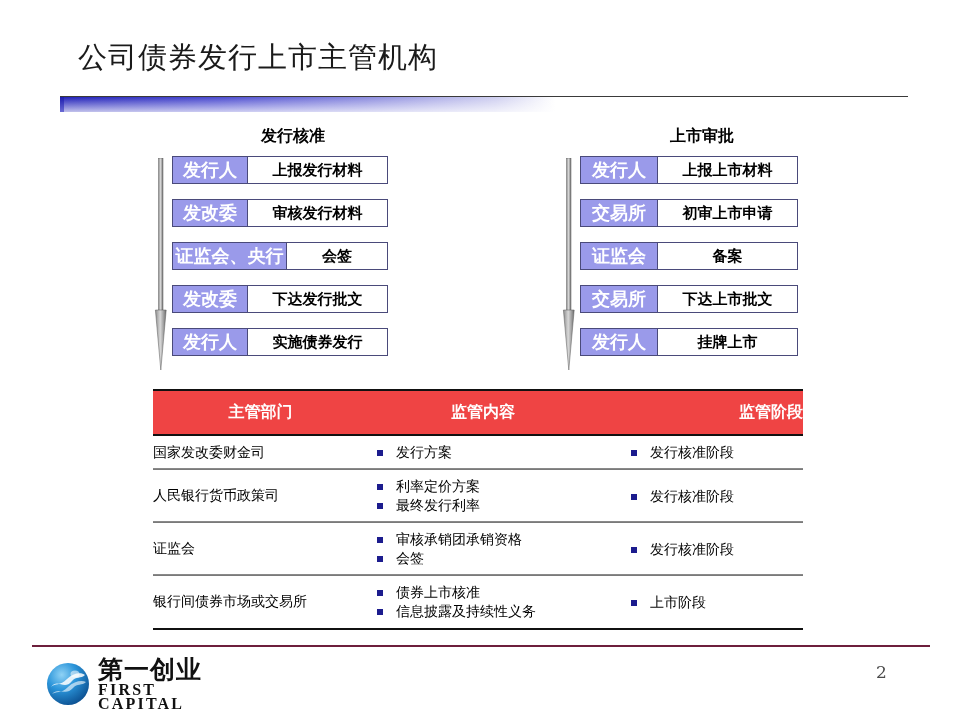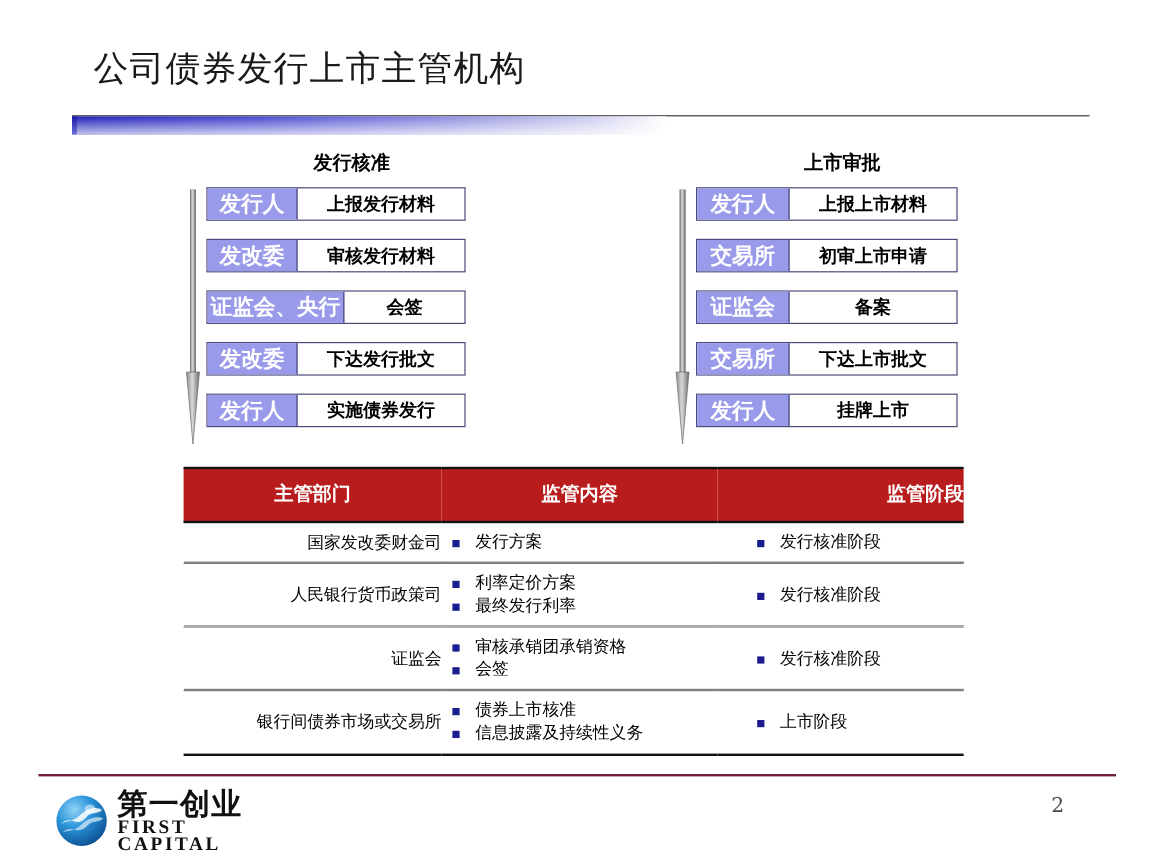--- a/index.html
+++ b/index.html
@@ -136,21 +136,21 @@
     left: 153px;
     top: 389px;
     width: 650px;
   }
   .duty-table {
     width: 100%;
     border-collapse: collapse;
     table-layout: fixed;
   }
   .duty-table thead th {
-    background: #b91c1c;
+    background: #ef4444;
     color: #ffffff;
     height: 43px;
     font-size: 16px;
     font-weight: bold;
     font-family: "DejaVu Serif", "Liberation Serif", serif;
     border-top: 2px solid #111111;
     border-bottom: 2px solid #111111;
     padding: 0;
   }
   .th-dept  { text-align: center; width: 215px; }
@@ -164,21 +164,21 @@
     vertical-align: middle;
     font-size: 14px;
     font-family: "DejaVu Serif", "Liberation Serif", serif;
     color: #000;
   }
   .duty-table tbody tr:last-child td {
     border-bottom: 2px solid #111111;
     box-shadow: none;
   }
   .cell-dept {
-    text-align: right;
+    text-align: left;
     padding-right: 6px;
   }
   .bullet-list {
     list-style: none;
     margin: 0;
     padding: 0 0 0 6px;
   }
   .bullet-list li {
     position: relative;
     padding-left: 22px;

